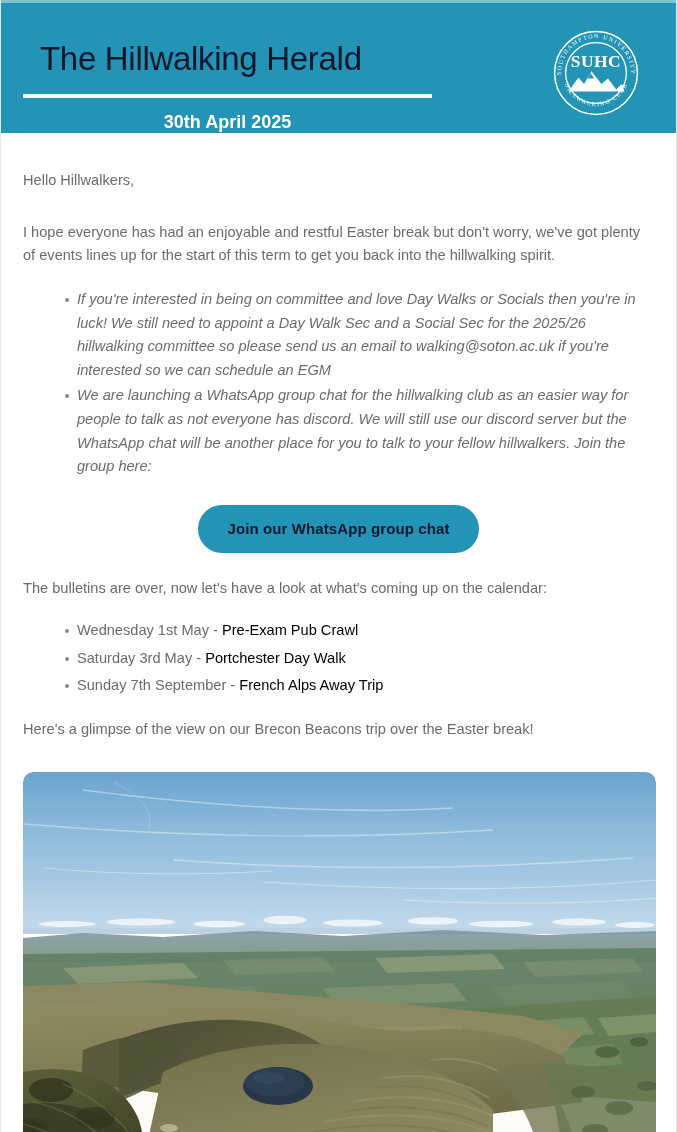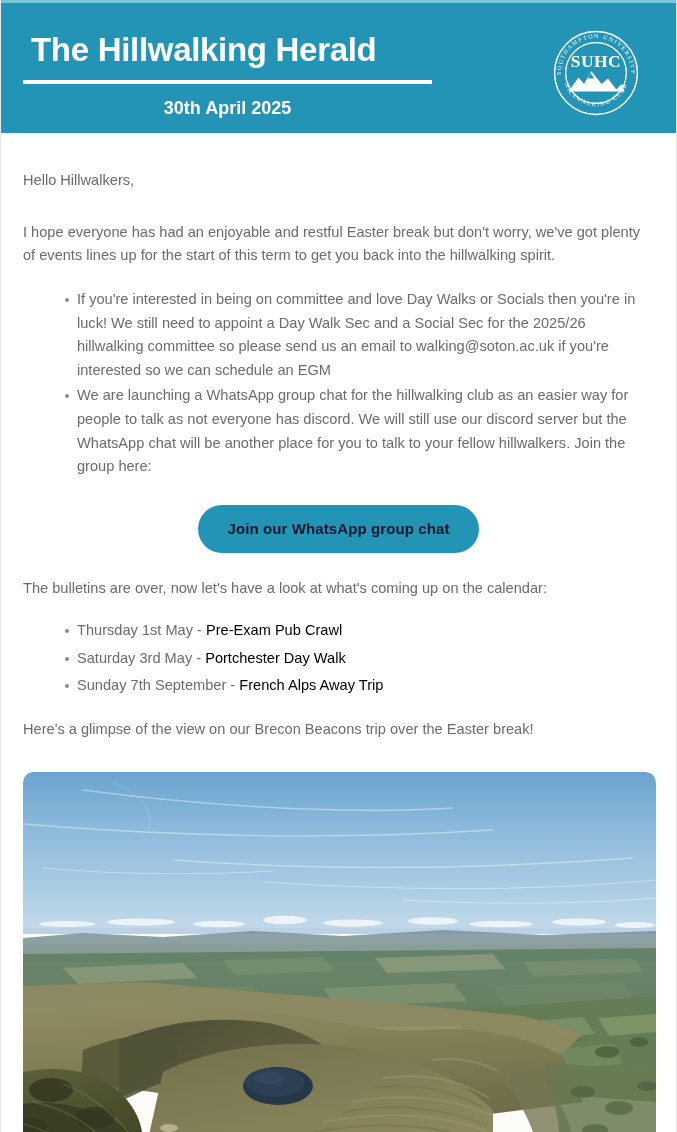--- a/index.html
+++ b/index.html
@@ -36,26 +36,26 @@
     display: flex;
     align-items: flex-start;
     justify-content: space-between;
     height: 100%;
   }
   .header-text {
     width: 430px;
     padding-top: 2px;
   }
   .masthead-title {
-    color: #ffffff;
+    color: #0f172a;
     font-size: 33px;
-    font-weight: bold;
+    font-weight: normal;
     line-height: 1.05;
     letter-spacing: -0.3px;
-    margin: 8px;
+    margin: 17px;
     white-space: nowrap;
   }
   .masthead-rule {
     height: 4px;
     background: #ffffff;
     margin: 12px 0 0 0;
     width: 409px;
   }
   .masthead-date {
     color: #ffffff;
@@ -86,20 +86,21 @@
     margin: 0 0 20px 0;
     color: #6b6b6b;
   }
   .para.tight { margin-bottom: 18px; }
   .para:first-child { margin-bottom: 28px; }
 
   ul.bullets {
     margin: 0 0 18px 0;
     padding-left: 42px;
     list-style: none;
+    font-style: italic;
   }
   ul.bullets > li {
     position: relative;
     margin: 0 0 2px 0;
     padding-left: 12px;
     color: #6b6b6b;
   }
   ul.bullets > li::before {
     content: "";
     position: absolute;
@@ -220,21 +221,21 @@
     </ul>
 
     <div class="cta-wrap">
       <a class="cta-button" href="#">Join our WhatsApp group chat</a>
     </div>
 
     <p class="para tight">The bulletins are over, now let's have a look at what's coming up on the calendar:</p>
 
     <ul class="events">
       <li>
-        <span>Thursday 1st May - </span><a class="event-link" href="#">Pre-Exam Pub Crawl</a>
+        <span>Wednesday 1st May - </span><a class="event-link" href="#">Pre-Exam Pub Crawl</a>
       </li>
       <li>
         <span>Saturday 3rd May - </span><a class="event-link" href="#">Portchester Day Walk</a>
       </li>
       <li>
         <span>Sunday 7th September - </span><a class="event-link" href="#">French Alps Away Trip</a>
       </li>
     </ul>
 
     <p class="para">Here's a glimpse of the view on our Brecon Beacons trip over the Easter break!</p>

